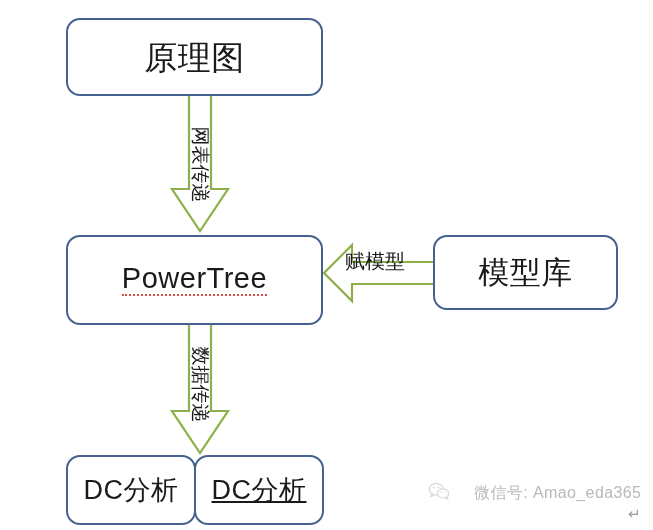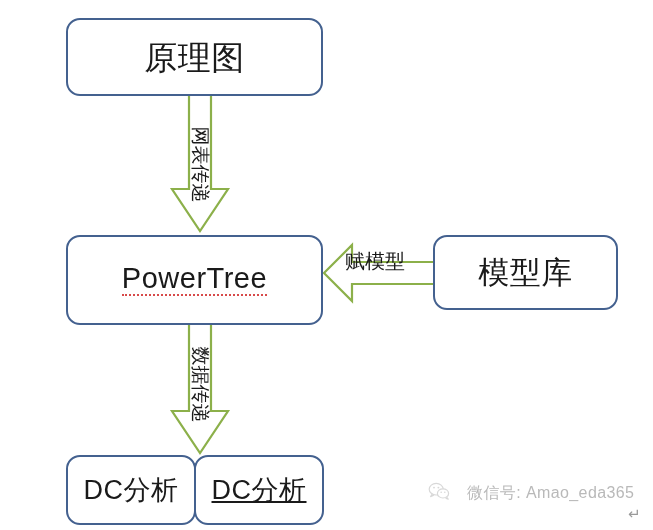--- a/index.html
+++ b/index.html
@@ -99,21 +99,21 @@
     left: 345px; top: 251px;
     font-size: 20px;
   }
 
   
   #watermark {
     position: absolute;
     left: 428px; top: 482px;
     display: flex;
     align-items: center;
-    gap: 17px;
+    gap: 24px;
     color: #b9b9b9;
     font-size: 16px;
     letter-spacing: 0.4px;
     z-index: 5;
     white-space: nowrap;
   }
   #watermark .wm-icon { flex: 0 0 auto; opacity: 0.55; }
   #pilcrow {
     position: absolute;
     left: 628px; top: 505px;

